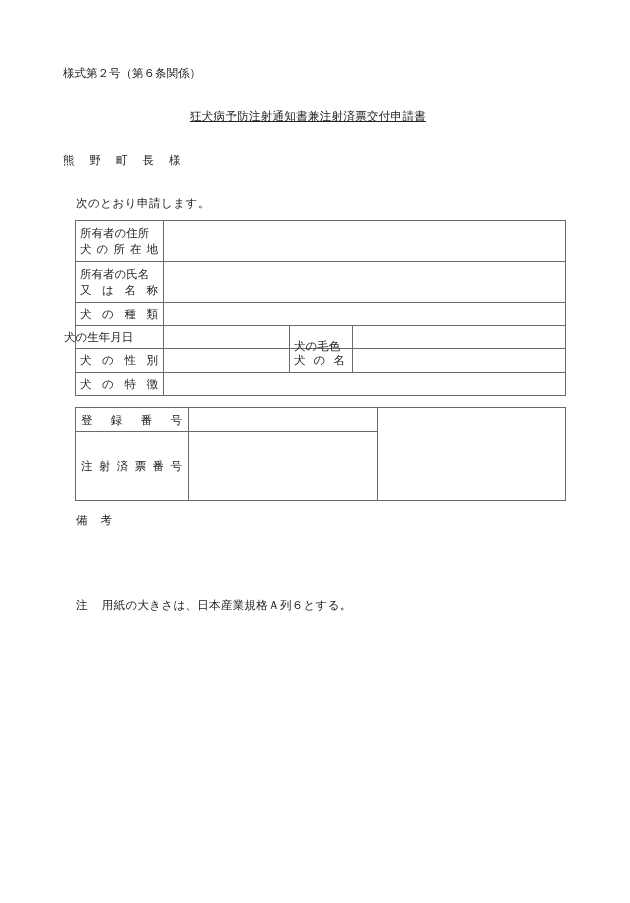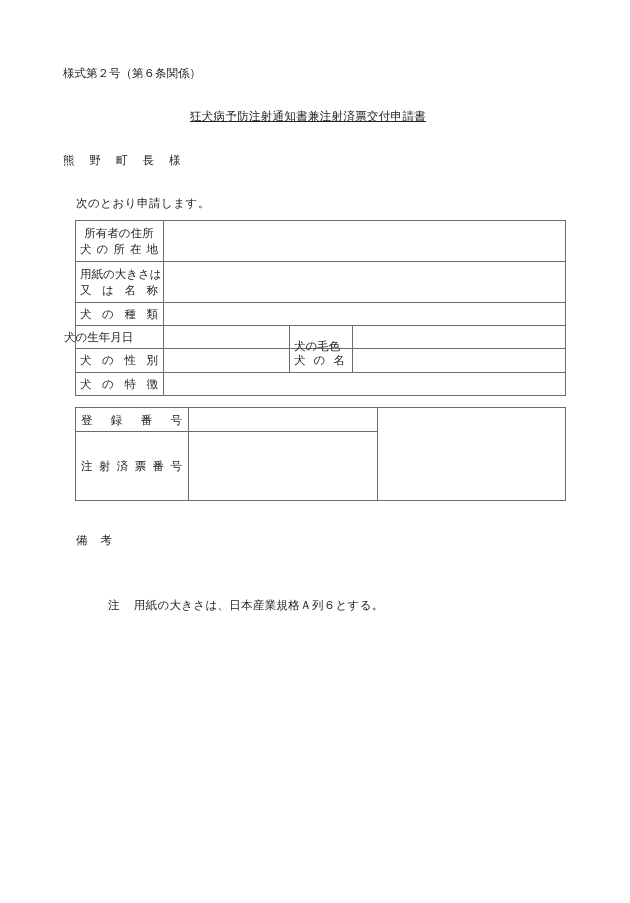--- a/index.html
+++ b/index.html
@@ -37,23 +37,23 @@
   .field {
     position: absolute;
     background: transparent;
     border: none;
     outline: none;
     padding: 0 4px;
     font-family: "DejaVu Serif", "Liberation Serif", serif;
     font-size: 11.5px;
     box-sizing: border-box;
   }
-  .remarks { left: 76px; top: 533px; }
+  .remarks { left: 76px; top: 513px; }
   .remarks span { display: inline-block; margin-right: 13px; }
-  .note { left: 76px; top: 598px; letter-spacing: 0.3px; margin-left: 32px; }
+  .note { left: 76px; top: 598px; letter-spacing: 0.3px; }
   .note .n { margin-right: 14px; }
 </style>
 </head>
 <body>
 
 <div class="abs form-id">様式第２号（第６条関係）</div>
 <div class="abs doc-title">狂犬病予防注射通知書兼注射済票交付申請書</div>
 
 <div class="abs addressee">
   <span>熊</span><span>野</span><span>町</span><span>長</span><span>様</span>
@@ -72,34 +72,34 @@
 
   <div class="grid-line h" style="left:75px; top:261px; width:491px;"></div>
   <div class="grid-line h" style="left:75px; top:302px; width:491px;"></div>
   <div class="grid-line h" style="left:75px; top:325px; width:491px;"></div>
   <div class="grid-line h" style="left:75px; top:348px; width:491px;"></div>
   <div class="grid-line h" style="left:75px; top:372px; width:491px;"></div>
 
   <div class="grid-line v" style="left:289px; top:325px; height:47px;"></div>
   <div class="grid-line v" style="left:352px; top:325px; height:47px;"></div>
 
-  <div class="label" style="left:80px; top:225px; width:78px;text-align:center;">
+  <div class="label" style="left:80px; top:225px; width:78px;">
     <div>所有者の住所</div>
     <div class="spread">
       <span>犬</span>
         <span>の</span>
         <span>所</span>
         <span>在</span>
         <span>地</span>
     </div>
   </div>
   <input class="field" style="left: 165px; top: 222px; width: 399px; height: 38px;" value="">
 
   <div class="label" style="left:80px; top:266px; width:78px;">
-    <div>用紙の大きさは</div>
+    <div>所有者の氏名</div>
     <div class="spread">
       <span>又</span>
         <span>は</span>
         <span>名</span>
         <span>称</span>
     </div>
   </div>
   <input class="field" style="left: 165px; top: 263px; width: 399px; height: 38px;" value="">
 
   <div class="label spread" style="left:80px; top:306px; width:78px;">

